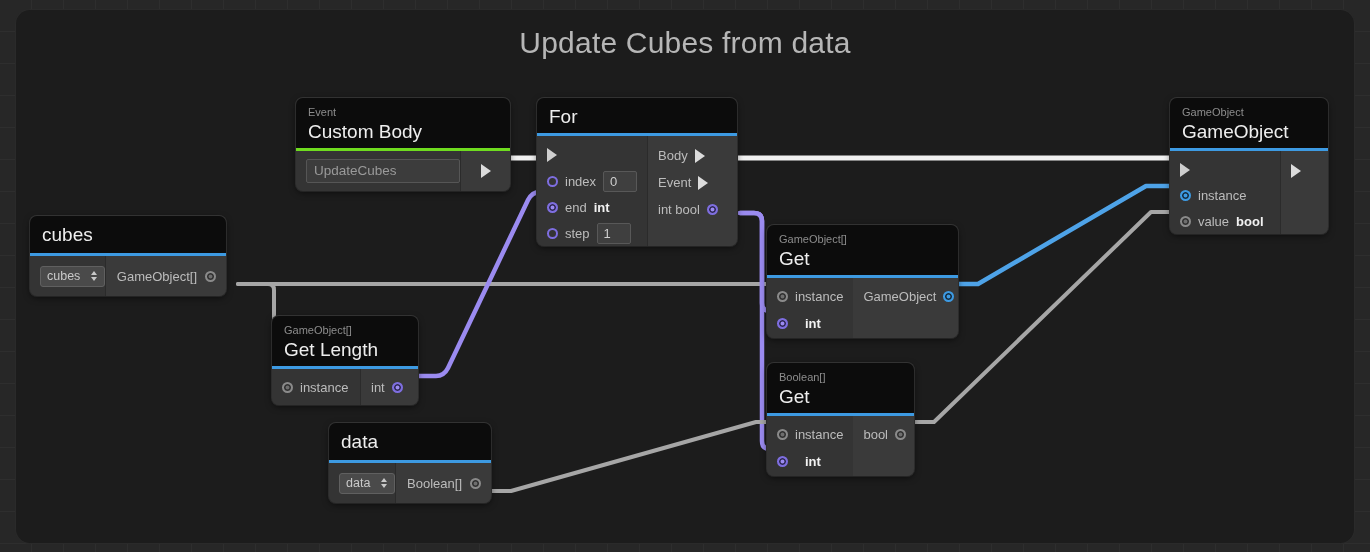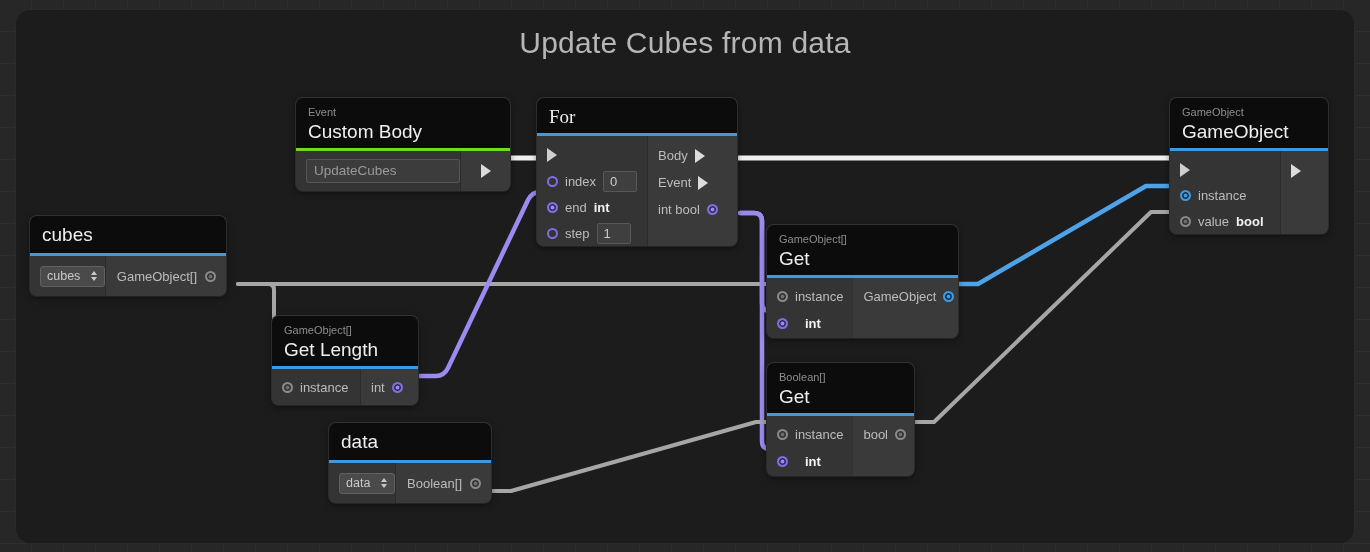--- a/index.html
+++ b/index.html
@@ -300,21 +300,21 @@
       </div>
       <div class="ev-body">
         <div class="ev-field" style="width:138px;" title="Event name">UpdateCubes</div>
         <div class="ev-out">
           <span class="exec-arrow"></span>
         </div>
       </div>
     </div>
 
     <div class="node" style="left:521px; top:88px; width:200px;">
-      <div class="node-head" style="font-family:Liberation Serif, serif;">
+      <div class="node-head" style="">
         <div class="node-title">For</div>
         <div class="accent blue"></div>
       </div>
       <div class="node-body" style="height:110px;">
         <div class="col-in" style="width:110px; padding-top:6px;">
           <div class="port-row">
             <span class="exec-arrow dim"></span>
           </div>
           <div class="port-row">
             <span class="dot purple-hollow"></span>

